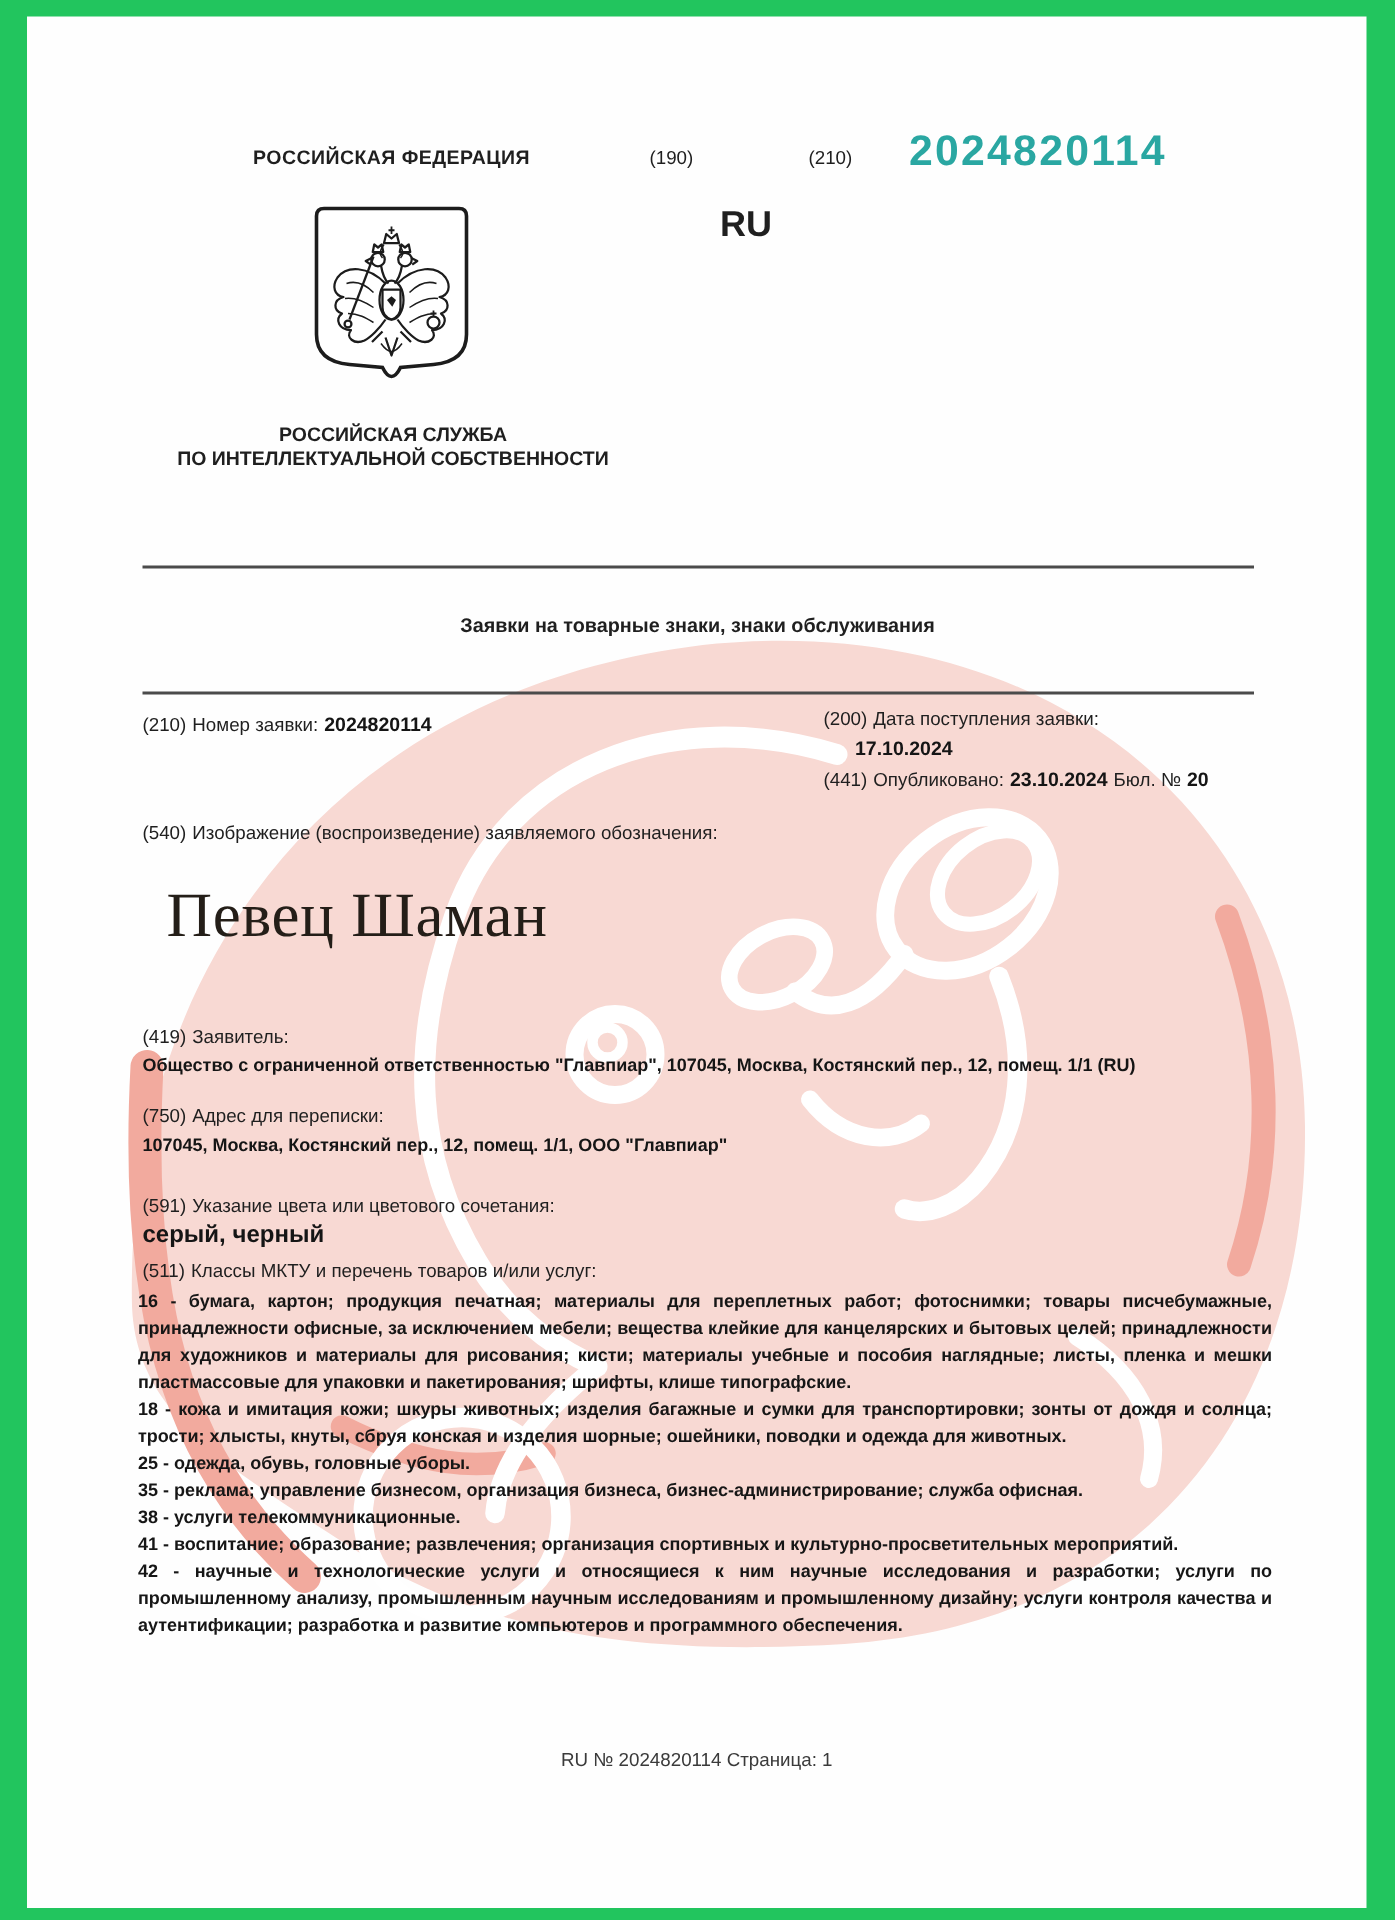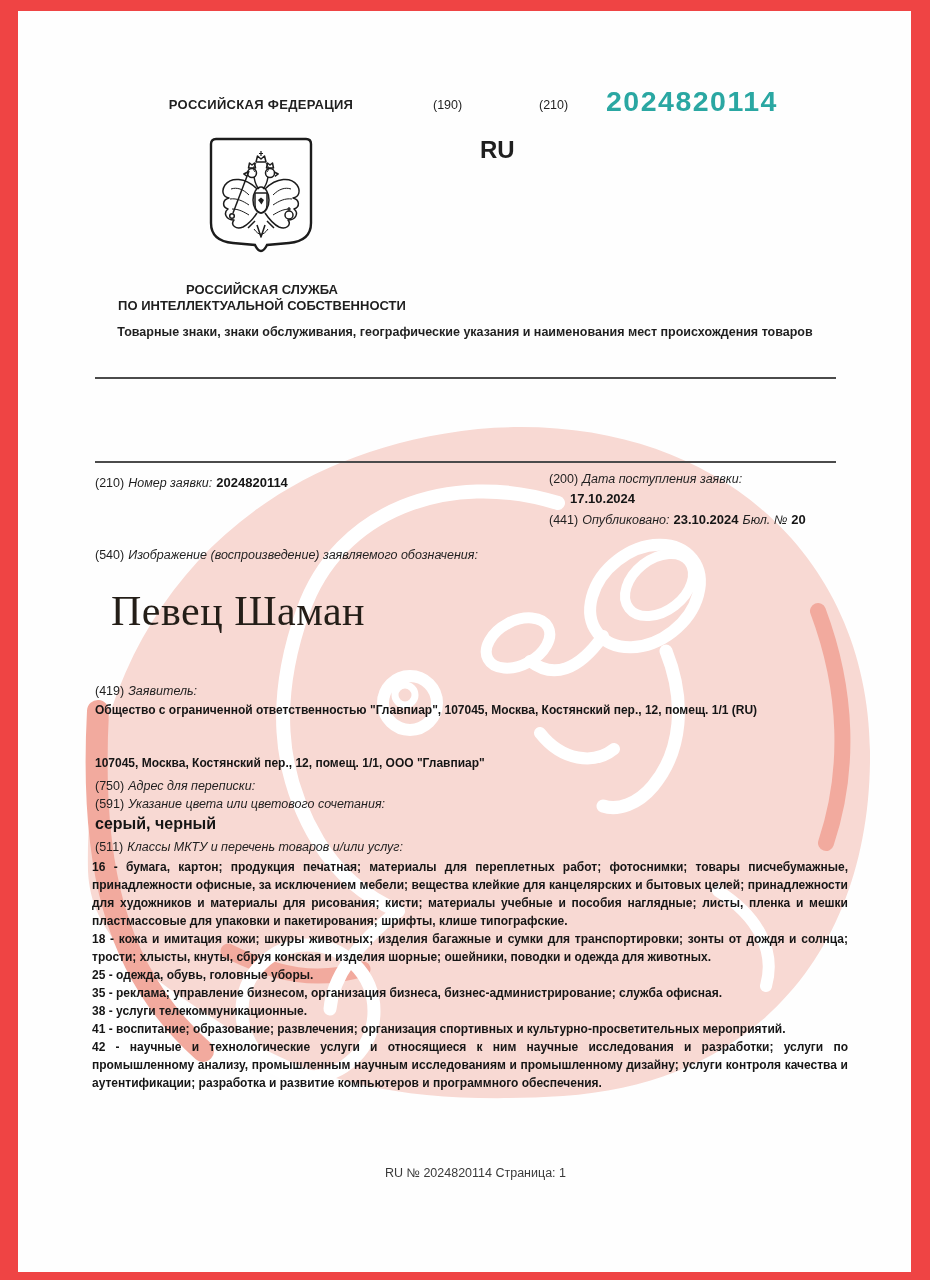--- a/index.html
+++ b/index.html
@@ -1,25 +1,25 @@
 <!DOCTYPE html>
 <html><head>
 <meta charset="utf-8">
 <style>
   html,body{margin:0;padding:0;}
   body{background:#101012;font-family:"Liberation Sans",sans-serif;}
-  .frame{position:relative;width:930px;height:1280px;background:#ef4444;overflow:hidden;}
+  .frame{position:relative;width:930px;height:1280px;background:#22c55e;overflow:hidden;}
   .page{position:absolute;left:18px;top:11px;width:893px;height:1261px;background:#fefefe;}
   .abs{position:absolute;}
   .txt{color:#1f1f1f;text-align:center;}
   .b{font-weight:bold;}
   .center{text-align:center;}
   .row{display:flex;gap:4px;white-space:nowrap;align-items:baseline;}
   .code{font-style:normal;color:#1f1f1f;}
-  .lbl{font-style:italic;color:#1f1f1f;}
+  .lbl{color:#1f1f1f;}
   .val{font-weight:bold;color:#151515;}
   .rule{background:#4b4b4b;height:2px;}
   .classes p{margin:0;font-weight:bold;font-size:12px;line-height:18px;text-align:justify;color:#161616;}
   .wm{position:absolute;left:0;top:0;pointer-events:none;}
   .layer{position:absolute;left:0;top:0;width:100%;height:100%;}
 </style>
 </head>
 <body>
 
 <div class="frame">
@@ -80,24 +80,24 @@
         <path d="M48 88 L52 100 L56 88"></path>
         <path d="M45 92 C50 99 54 99 59 92" stroke-width="1"></path>
       </g>
     </svg>
 
     <div class="abs txt b center" style="left:94px;top:271px;width:300px;font-size:13px;line-height:15.5px;">
       <div>РОССИЙСКАЯ СЛУЖБА</div>
       <div>ПО ИНТЕЛЛЕКТУАЛЬНОЙ СОБСТВЕННОСТИ</div>
     </div>
 
-    <div class="abs txt b center" style="left:56px;top:314px;width:782px;font-size:12.5px;white-space:nowrap;">Товарные знаки, знаки обслуживания, географические указания и наименования мест происхождения товаров</div>
 
     <div class="abs rule" style="left:77px;top:366px;width:741px;"></div>
 
+    <div class="abs txt b center" style="left:56px;top:398px;width:782px;font-size:13.2px;">Заявки на товарные знаки, знаки обслуживания</div>
 
     <div class="abs rule" style="left:77px;top:450px;width:741px;"></div>
 
     <div class="abs row" style="left:77px;top:464px;font-size:12.5px;">
       <span class="code">(210)</span>
       <span class="lbl">Номер заявки:</span>
       <span class="val" style="font-size:13px;">2024820114</span>
     </div>
 
     <div class="abs row" style="left:531px;top:461px;font-size:12.5px;">
@@ -119,21 +119,21 @@
       <span class="lbl">Изображение (воспроизведение) заявляемого обозначения:</span>
     </div>
     <div class="abs" style="left:93px;top:576px;font-family:'Liberation Serif',serif;font-size:42px;color:#241e18;letter-spacing:.5px;">Певец Шаман</div>
 
     <div class="abs row" style="left:77px;top:673px;font-size:12.5px;">
       <span class="code">(419)</span>
       <span class="lbl">Заявитель:</span>
     </div>
     <div class="abs val" style="left:77px;top:691px;width:760px;font-size:12px;line-height:17px;">Общество с ограниченной ответственностью "Главпиар", 107045, Москва, Костянский пер., 12, помещ. 1/1 (RU)</div>
 
-    <div class="abs row" style="left:77px;top:726px;font-size:12.5px;margin-top:42px;">
+    <div class="abs row" style="left:77px;top:726px;font-size:12.5px;">
       <span class="code">(750)</span>
       <span class="lbl">Адрес для переписки:</span>
     </div>
     <div class="abs val" style="left:77px;top:744px;width:760px;font-size:12px;line-height:17px;">107045, Москва, Костянский пер., 12, помещ. 1/1, ООО "Главпиар"</div>
 
     <div class="abs row" style="left:77px;top:786px;font-size:12.5px;">
       <span class="code">(591)</span>
       <span class="lbl">Указание цвета или цветового сочетания:</span>
     </div>
     <div class="abs val" style="left:77px;top:804px;font-size:16px;">серый, черный</div>
@@ -145,16 +145,16 @@
     <div class="abs classes" style="left:74px;top:847px;width:756px;">
       <p>16 - бумага, картон; продукция печатная; материалы для переплетных работ; фотоснимки; товары писчебумажные, принадлежности офисные, за исключением мебели; вещества клейкие для канцелярских и бытовых целей; принадлежности для художников и материалы для рисования; кисти; материалы учебные и пособия наглядные; листы, пленка и мешки пластмассовые для упаковки и пакетирования; шрифты, клише типографские.</p>
       <p>18 - кожа и имитация кожи; шкуры животных; изделия багажные и сумки для транспортировки; зонты от дождя и солнца; трости; хлысты, кнуты, сбруя конская и изделия шорные; ошейники, поводки и одежда для животных.</p>
       <p>25 - одежда, обувь, головные уборы.</p>
       <p>35 - реклама; управление бизнесом, организация бизнеса, бизнес-администрирование; служба офисная.</p>
       <p>38 - услуги телекоммуникационные.</p>
       <p>41 - воспитание; образование; развлечения; организация спортивных и культурно-просветительных мероприятий.</p>
       <p>42 - научные и технологические услуги и относящиеся к ним научные исследования и разработки; услуги по промышленному анализу, промышленным научным исследованиям и промышленному дизайну; услуги контроля качества и аутентификации; разработка и развитие компьютеров и программного обеспечения.</p>
     </div>
 
-    <div class="abs center" style="left:0;top:1155px;width:893px;font-size:12.5px;color:#3a3a3a;padding-left:11px;">RU № 2024820114 Страница: 1</div>
+    <div class="abs center" style="left:0;top:1155px;width:893px;font-size:12.5px;color:#3a3a3a;">RU № 2024820114 Страница: 1</div>
 
   </div>
 </div>
 
 </body></html>

